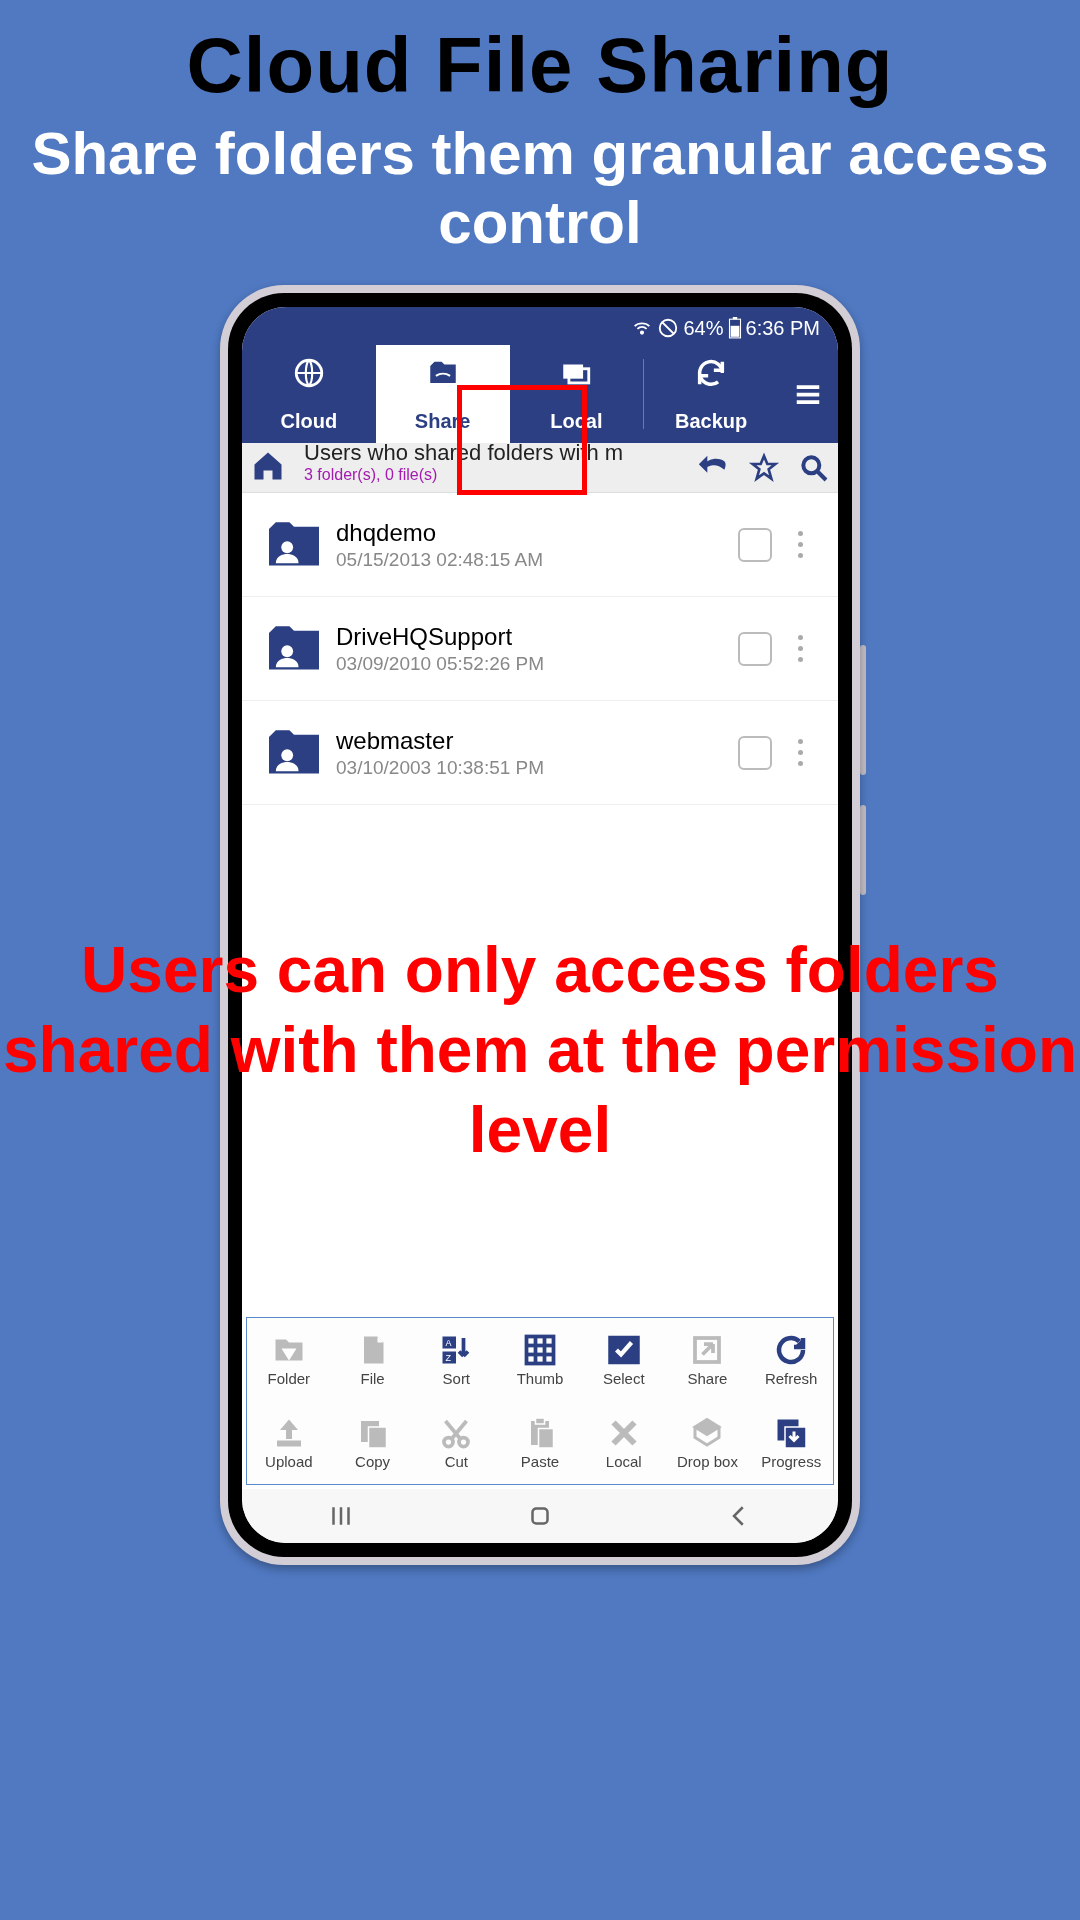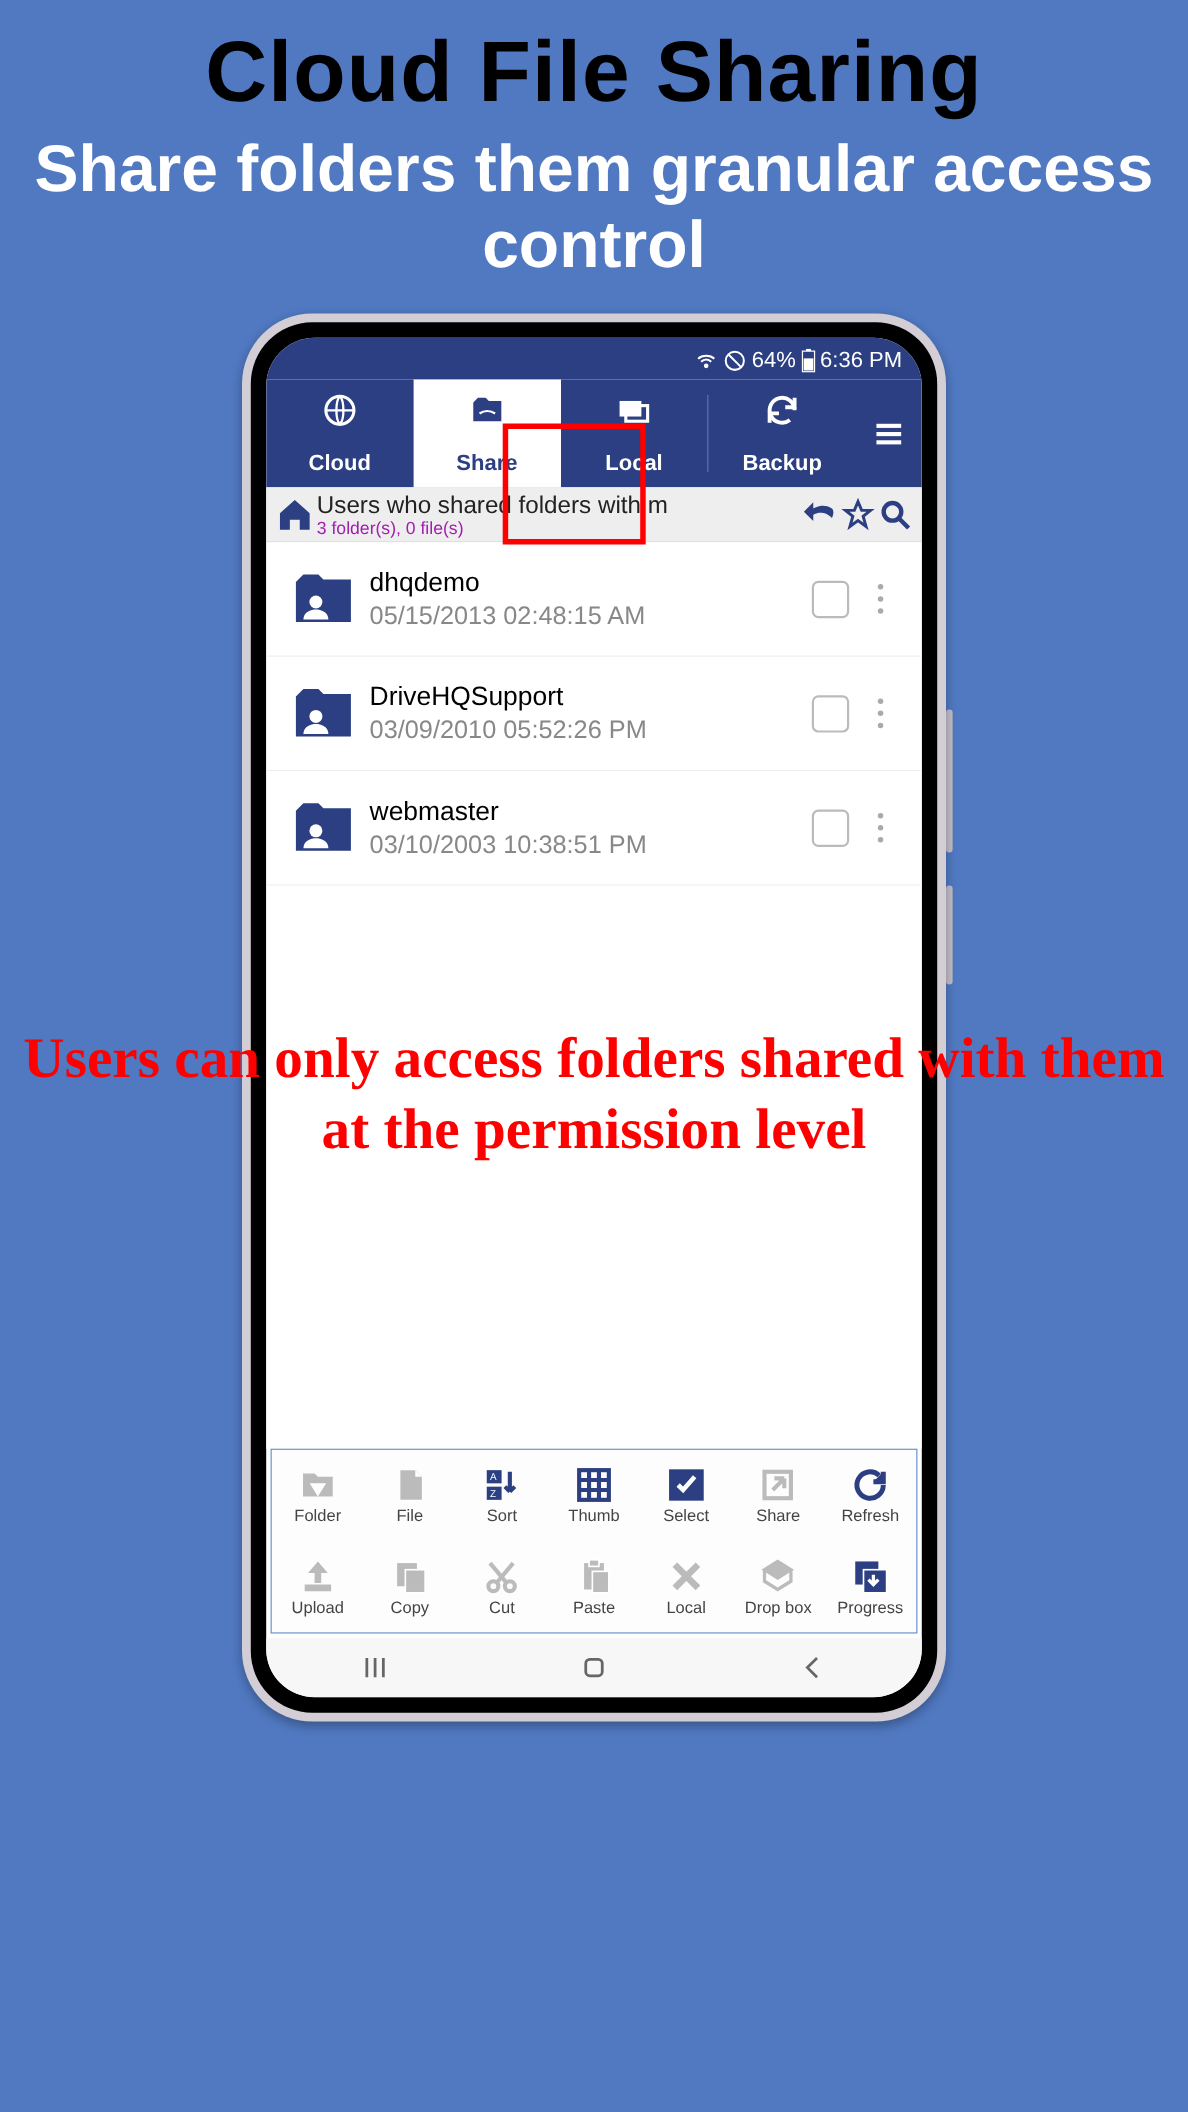--- a/index.html
+++ b/index.html
@@ -138,23 +138,23 @@
   .hamburger {
     width:60px;
     display:flex;
     align-items:center;
     justify-content:center;
   }
   
   .crumb-bar {
     background:#eeeeee;
     display:flex;
-    align-items:center;
+    align-items:flex-end;
     padding: 8px 8px;
-    gap:2px;
+    gap:18px;
     border-bottom:1px solid #ddd;
     height: 50px;
   }
   .crumb-text {
     flex:1;
     min-width:0;
   }
   .crumb-title {
     font-size:22px;
     color:#222;
@@ -179,42 +179,41 @@
     border-bottom:1px solid #eee;
     gap:14px;
     height:104px;
   }
   .file-icon{
     width:56px; height:50px;
     flex-shrink:0;
   }
   .file-info { flex:1; }
   .file-name { font-size:24px; color:#000; }
-  .file-date { font-size:23px; color:#888; margin-top:2px; }
+  .file-date { font-size:19px; color:#888; margin-top:2px; }
   .file-check {
     width:34px;height:34px;border:2px solid #bbb;border-radius:6px;
   }
   .file-more{
     width:28px;
     display:flex;flex-direction:column;align-items:center;gap:6px;
   }
   .file-more span{width:5px;height:5px;background:#aaa;border-radius:50%;}
   
   .overlay-text {
     position:absolute;
     left:0; right:0;
     text-align:center;
     font-weight:900;
     color:#ff0000;
-    font-size:52px;
+    font-size:64px;
     line-height:1.25;
     z-index:50;
     top: 930px;
     pointer-events:none;
-    font-family:Liberation Serif, serif;
   }
   
   .toolbar {
     border:1px solid #5a8acb;
     margin: 0 4px 4px 4px;
     background:#fdfdfd;
     display:flex;
     flex-direction:column;
     height:168px;
   }

